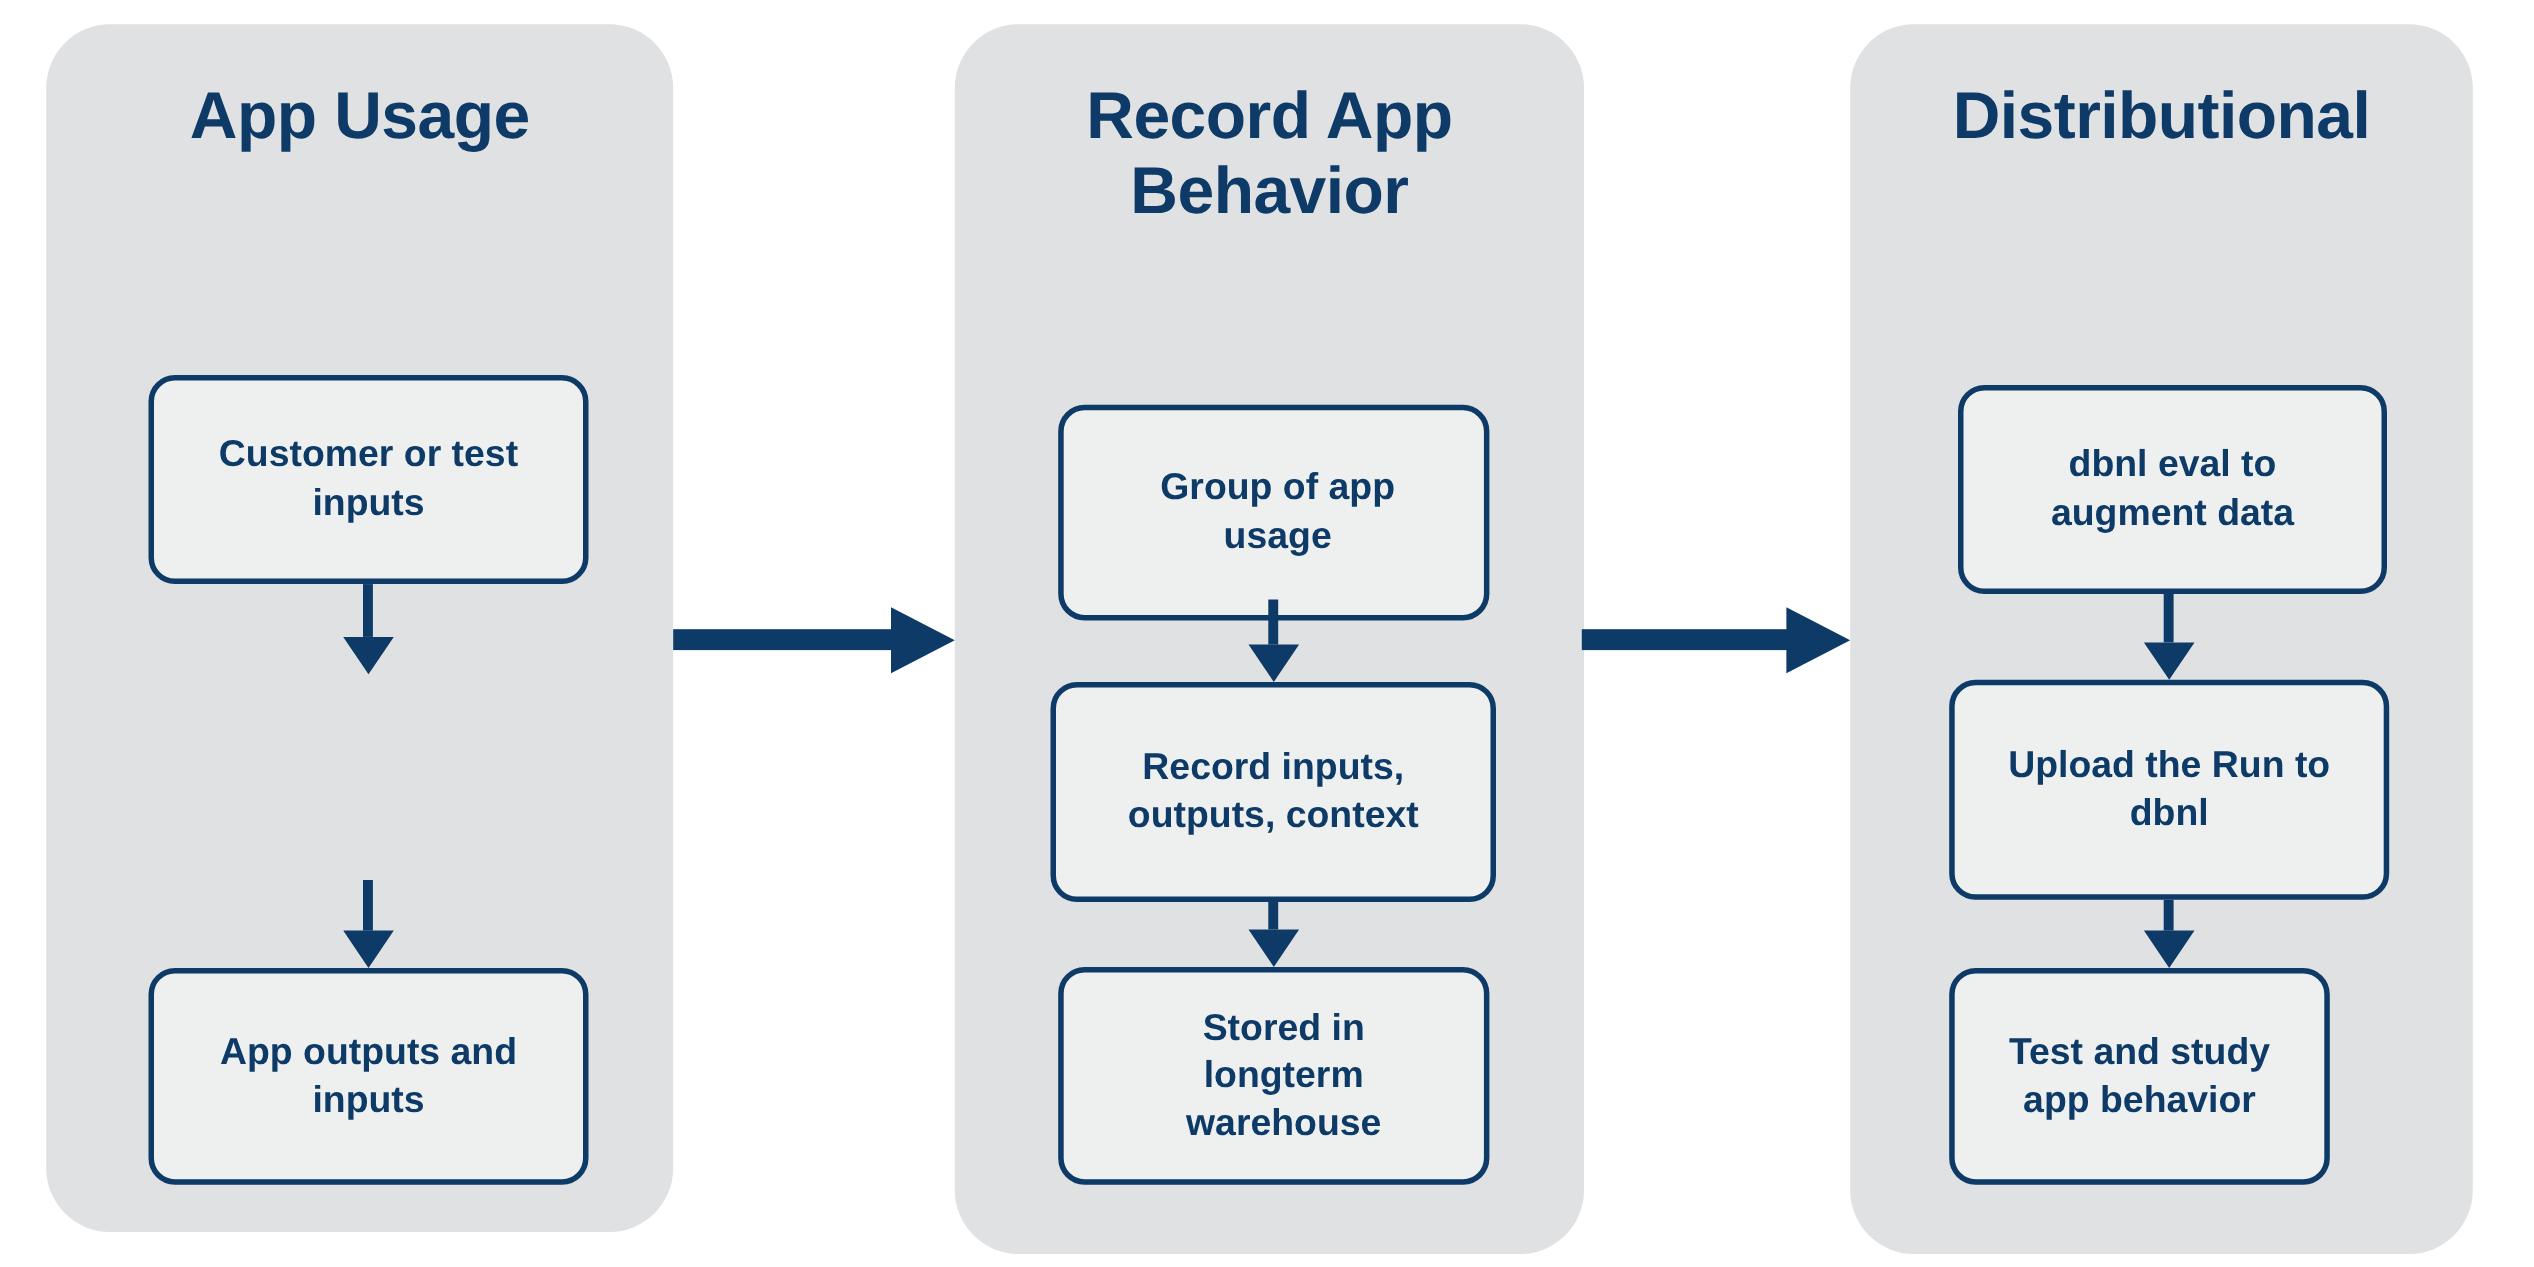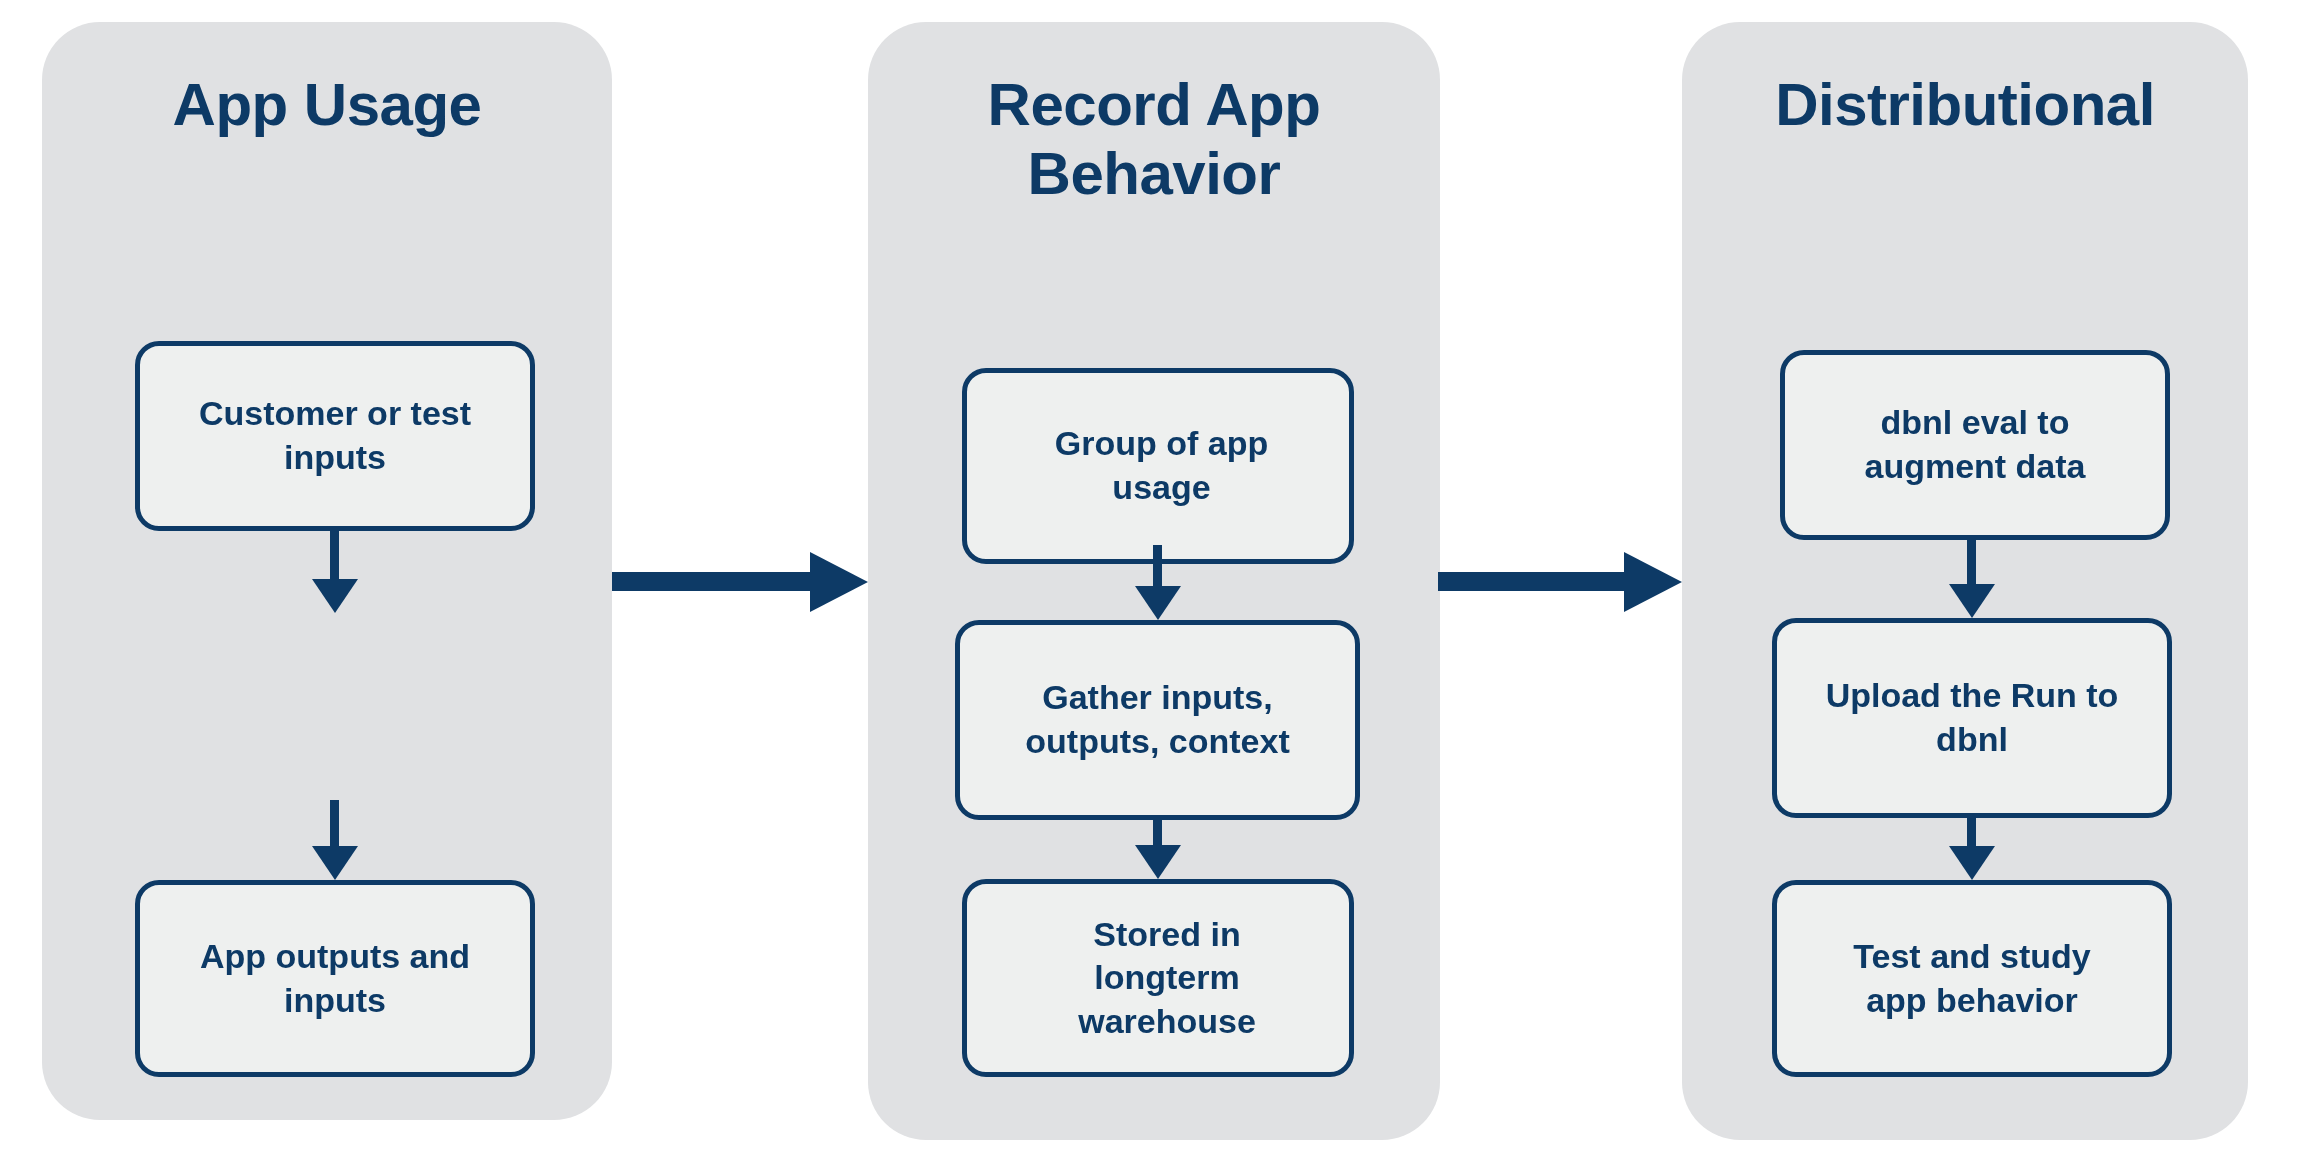--- a/index.html
+++ b/index.html
@@ -78,21 +78,21 @@
   #node-app-outputs     { left: 135px; top: 880px; width: 400px; height: 197px; }
 
   
   #node-group-usage     { left: 962px; top: 368px; width: 392px; height: 196px; padding-left: 21px; }
   #node-gather          { left: 955px; top: 620px; width: 405px; height: 200px; }
   #node-stored          { left: 962px; top: 879px; width: 392px; height: 198px; padding-left: 32px; }
 
   
   #node-dbnl-eval       { left: 1780px; top: 350px; width: 390px; height: 190px; }
   #node-upload-run      { left: 1772px; top: 618px; width: 400px; height: 200px; }
-  #node-test-study      { left: 1772px; top: 880px; width: 400px; height: 197px; }
+  #node-test-study      { left: 1772px; top: 880px; width: 346px; height: 197px; }
 
   
   .v-arrow {
     position: absolute;
     width: 46px;
   }
   .v-arrow .shaft {
     position: absolute;
     left: 18px;
     top: 0;
@@ -179,21 +179,21 @@
     <span class="node-label">Group of app
 usage</span>
   </div>
 
   <div class="v-arrow" id="arrow-group-to-gather" style="left:1135px; top:545px; height:75px;">
     <div class="shaft" style="height:41px;"></div>
     <div class="head"></div>
   </div>
 
   <div class="node" id="node-gather">
-    <span class="node-label">Gather inputs,
+    <span class="node-label">Record inputs,
 outputs, context</span>
   </div>
 
   <div class="v-arrow" id="arrow-gather-to-stored" style="left:1135px; top:820px; height:59px;">
     <div class="shaft" style="height:25px;"></div>
     <div class="head"></div>
   </div>
 
   <div class="node" id="node-stored">
     <span class="node-label">Stored in

